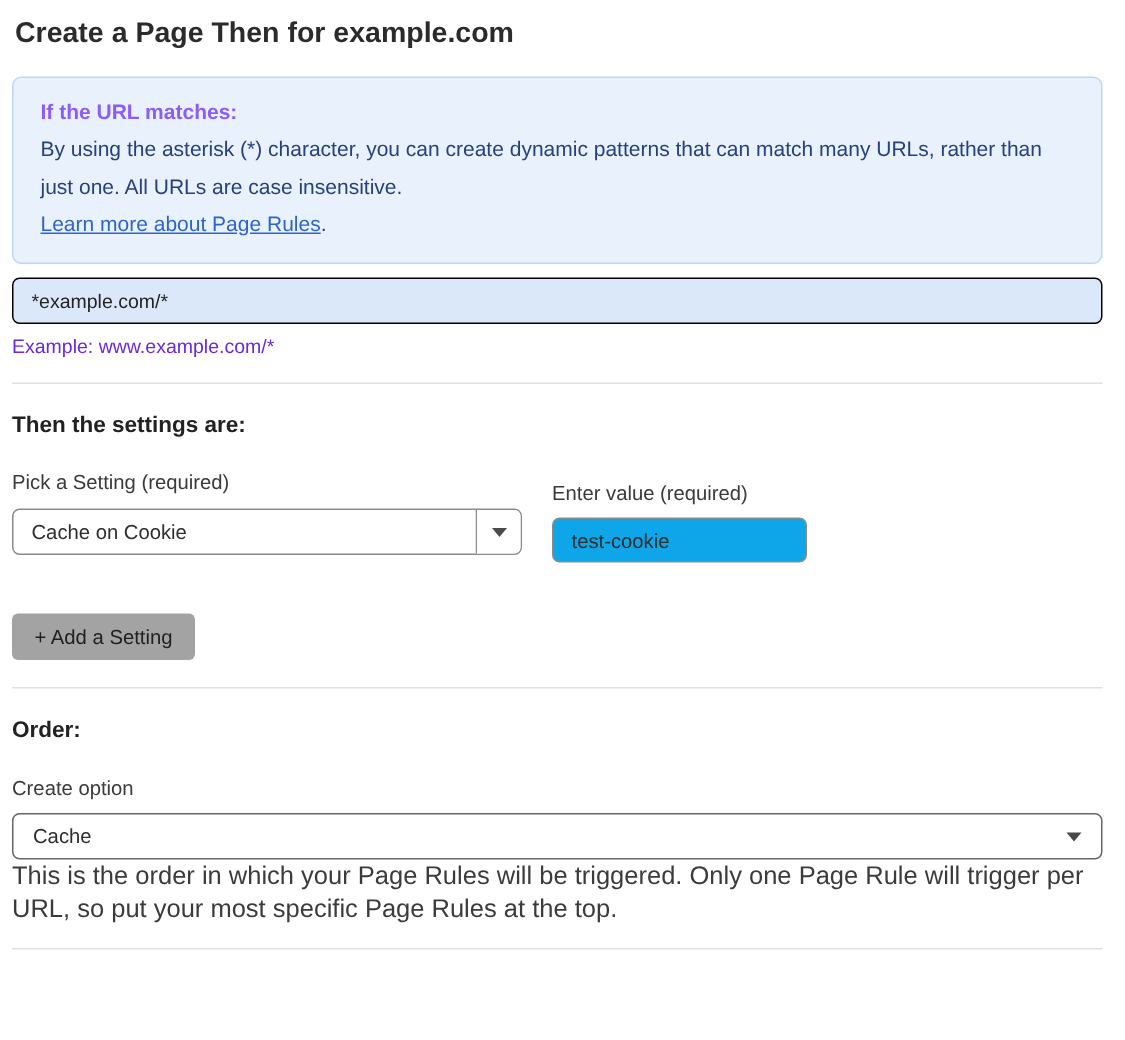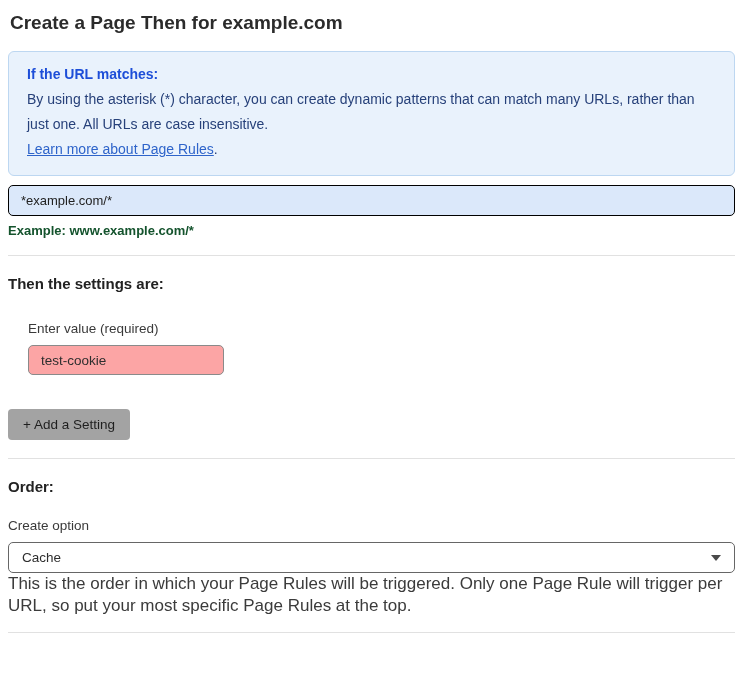--- a/index.html
+++ b/index.html
@@ -22,21 +22,21 @@
   .info-box {
     margin-top: 15px;
     background: #e9f2fc;
     border: 1px solid #bdd7f1;
     border-radius: 6px;
     padding: 10px 18px 13px 18px;
     font-size: 14px;
     line-height: 25px;
     color: #27417a;
   }
-  .info-heading { font-weight: bold; color: #1d4ed8; }
+  .info-heading { font-weight: bold; color: #8b5cf6; }
   .info-body { color: #27417a; }
   .info-link {
     color: #2e64ca;
     text-decoration: underline;
     cursor: pointer;
   }
   .info-link-suffix { color: #27417a; }
 
   .field-label {
     font-size: 13.5px;
@@ -55,22 +55,21 @@
     border-radius: 5px;
     padding: 0 12px;
     font-size: 13px;
     color: #222222;
     font-family: "Liberation Sans", sans-serif;
     outline: none;
   }
   .helper-text {
     margin-top: 7px;
     font-size: 13px;
-    color: #14532d;
-    font-weight: bold;
+    color: #6d28d9;
   }
 
   .divider {
     border: none;
     border-top: 1px solid #e1e1e1;
     margin-top: 17px;
   }
 
   .section-heading {
     margin-top: 19px;
@@ -113,28 +112,28 @@
   .caret-down {
     width: 0; height: 0;
     border-left: 5px solid transparent;
     border-right: 5px solid transparent;
     border-top: 6px solid #4a4a4a;
   }
 
   .value-input {
     display: block;
     margin-top: 8px;
-    width: 196px;
+    width: 170px;
     height: 30px;
     border: 1px solid #8a8a8a;
     border-radius: 5px;
     padding: 0 12px;
     font-size: 13.5px;
     color: #2e2e2e;
-    background: #fca5a5;
+    background: #0ea5e9;
     font-family: "Liberation Sans", sans-serif;
     outline: none;
   }
 
   .add-setting-button {
     margin-top: 34px;
     display: inline-block;
     background: #a3a3a3;
     border: none;
     border-radius: 4px;
@@ -190,20 +189,29 @@
   </div>
 
   <input class="url-input" type="text" value="*example.com/*" style="">
   <div class="helper-text">Example: www.example.com/*</div>
 
   <hr class="divider">
 
   <div class="section-heading">Then the settings are:</div>
 
   <div class="settings-row">
+    <div class="settings-col-left">
+      <div class="field-label">Pick a Setting (required)</div>
+      <div class="combo-select">
+        <div class="combo-select-value">Cache on Cookie</div>
+        <div class="combo-select-button">
+          <span class="caret-down"></span>
+        </div>
+      </div>
+    </div>
     <div class="settings-col-right">
       <div class="field-label">Enter value (required)</div>
       <input class="value-input" type="text" value="test-cookie" style="">
     </div>
   </div>
 
   <button class="add-setting-button">+ Add a Setting</button>
 
   <hr class="divider divider-2">
 

